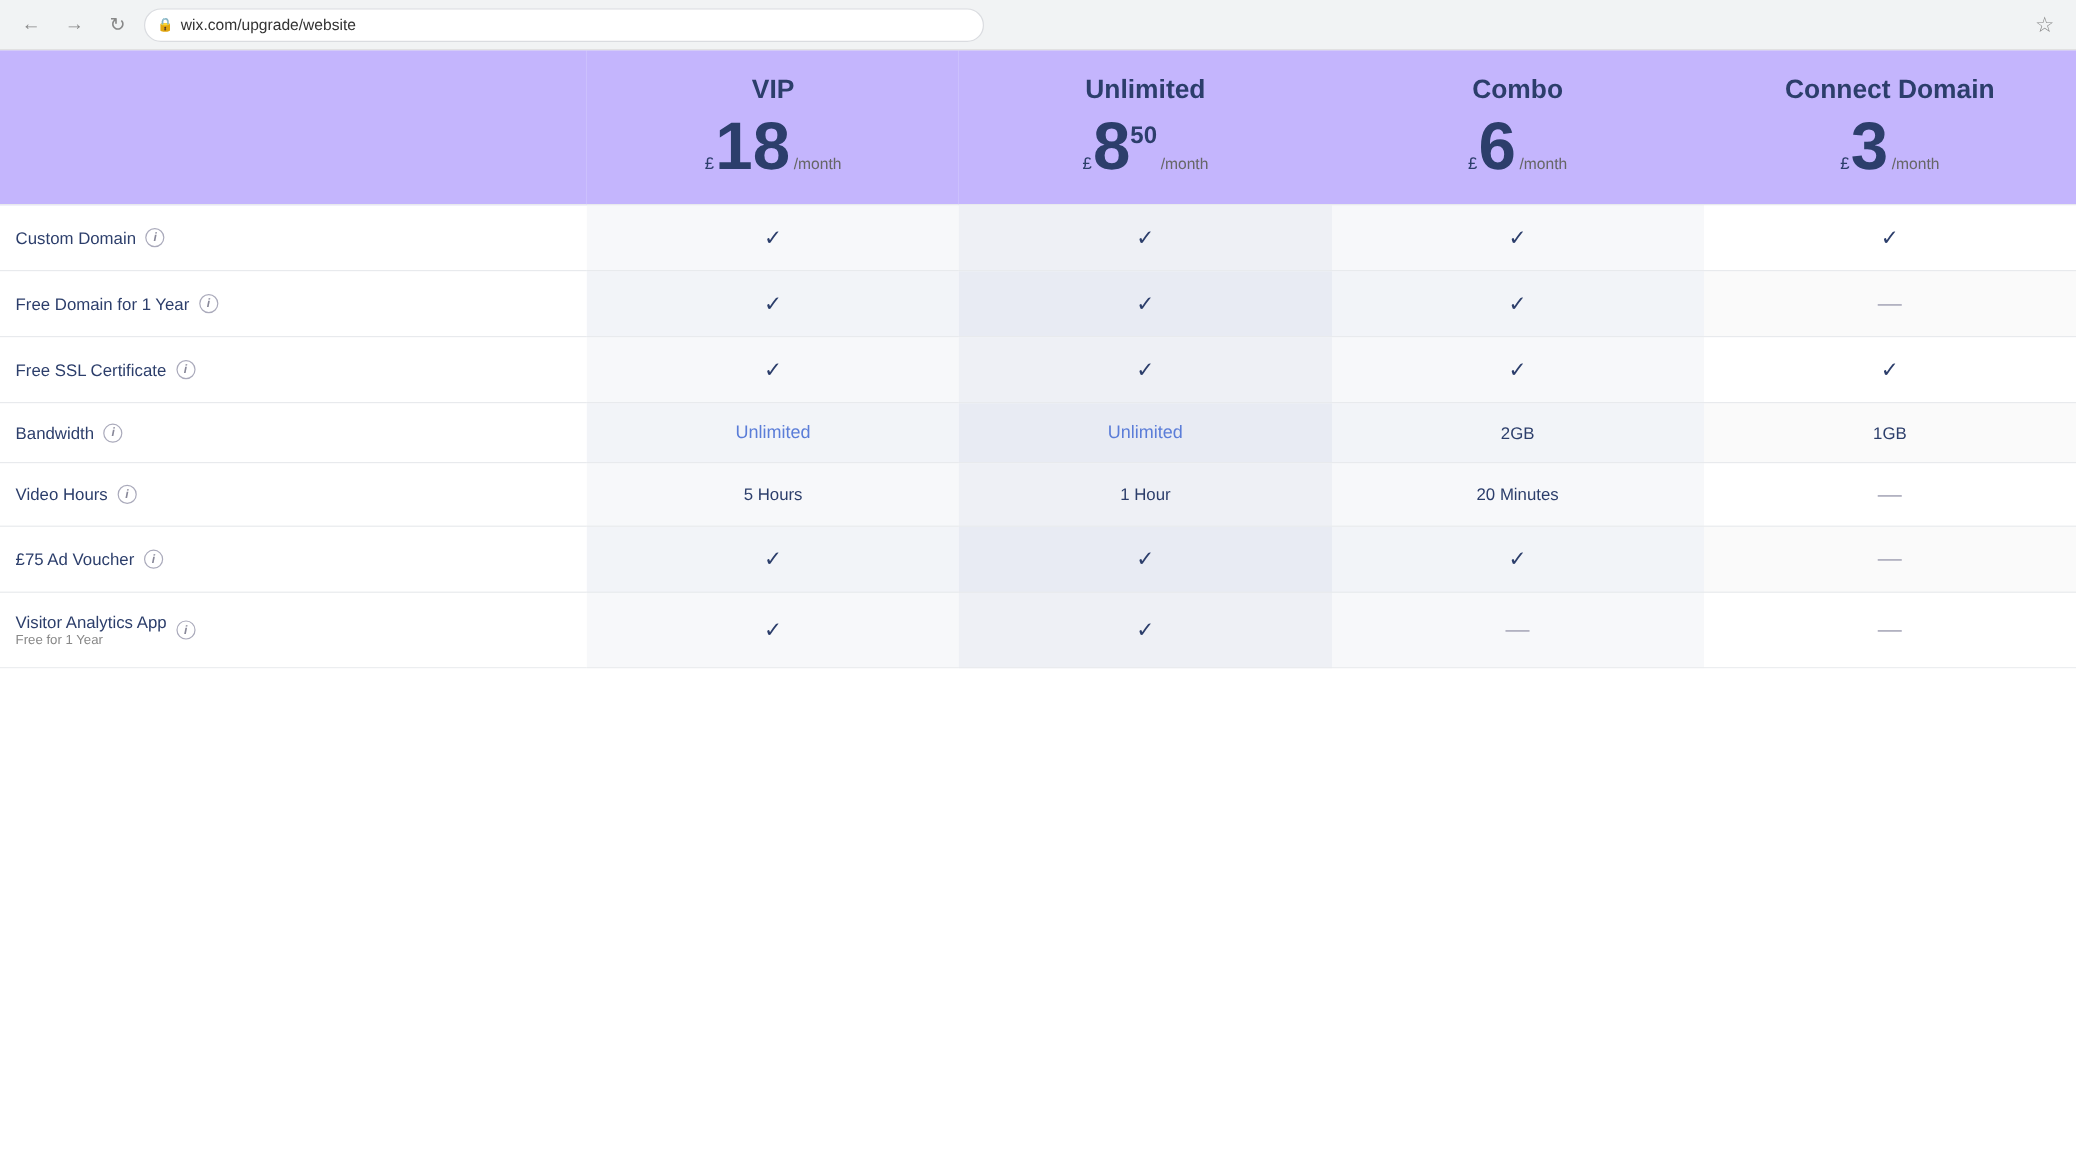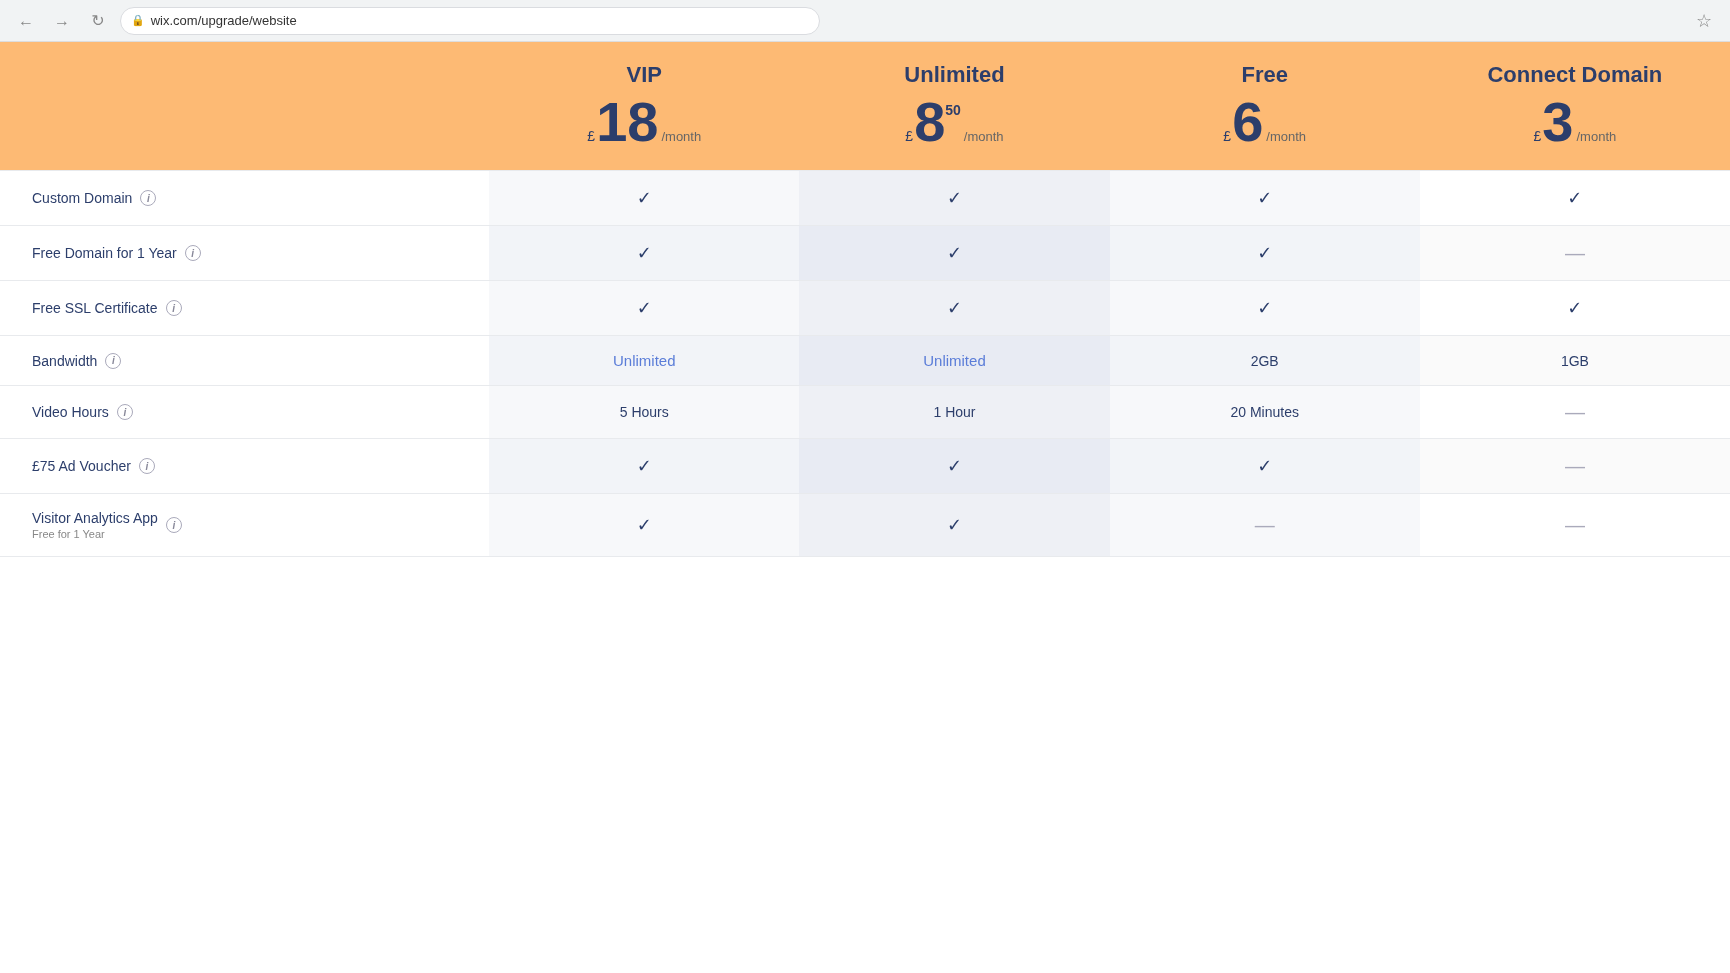--- a/index.html
+++ b/index.html
@@ -63,21 +63,21 @@
     .pricing-table th, .pricing-table td {
       border-bottom: 1px solid #e8eaed;
       padding: 0;
       vertical-align: middle;
     }
 
     
     .header-row th {
       text-align: center;
       padding: 20px 10px 20px;
-      background: #fdba74;
+      background: #c4b5fd;
       font-weight: 700;
     }
     .header-row th:first-child {
       text-align: left;
       width: 410px;
     }
 
     .plan-name {
       font-size: 22px;
       font-weight: 700;
@@ -95,21 +95,21 @@
       font-size: 14px;
       font-weight: 400;
       margin-right: 1px;
     }
     .plan-price .amount {
       font-size: 56px;
       font-weight: 700;
       line-height: 1;
     }
     .plan-price .decimal {
-      font-size: 14px;
+      font-size: 20px;
       font-weight: 600;
       align-self: flex-start;
       margin-top: 8px;
     }
     .plan-price .per {
       font-size: 13px;
       font-weight: 400;
       color: #666;
       margin-left: 3px;
     }
@@ -121,21 +121,21 @@
     .col-connect { background: #fff; }
 
     
     .feature-row td {
       padding: 16px 10px;
       text-align: center;
       font-size: 14px;
     }
     .feature-row td:first-child {
       text-align: left;
-      padding-left: 32px;
+      padding-left: 13px;
       padding-right: 20px;
     }
     .feature-row:nth-child(odd) .col-vip { background: #f7f8fa; }
     .feature-row:nth-child(even) .col-vip { background: #f2f4f8; }
     .feature-row:nth-child(odd) .col-unlimited { background: #eef0f5; }
     .feature-row:nth-child(even) .col-unlimited { background: #e8ebf3; }
     .feature-row:nth-child(odd) .col-combo { background: #f7f8fa; }
     .feature-row:nth-child(even) .col-combo { background: #f2f4f8; }
     .feature-row:nth-child(odd) .col-connect { background: #fff; }
     .feature-row:nth-child(even) .col-connect { background: #fafafa; }
@@ -230,21 +230,21 @@
       <th class="col-unlimited-h col-unlimited">
         <span class="plan-name">Unlimited</span>
         <div class="plan-price">
           <span class="currency">£</span>
           <span class="amount">8</span>
           <span class="decimal">50</span>
           <span class="per">/month</span>
         </div>
       </th>
       <th class="col-combo-h col-combo">
-        <span class="plan-name">Free</span>
+        <span class="plan-name">Combo</span>
         <div class="plan-price">
           <span class="currency">£</span>
           <span class="amount">6</span>
           <span class="per">/month</span>
         </div>
       </th>
       <th class="col-connect-h col-connect">
         <span class="plan-name">Connect Domain</span>
         <div class="plan-price">
           <span class="currency">£</span>

